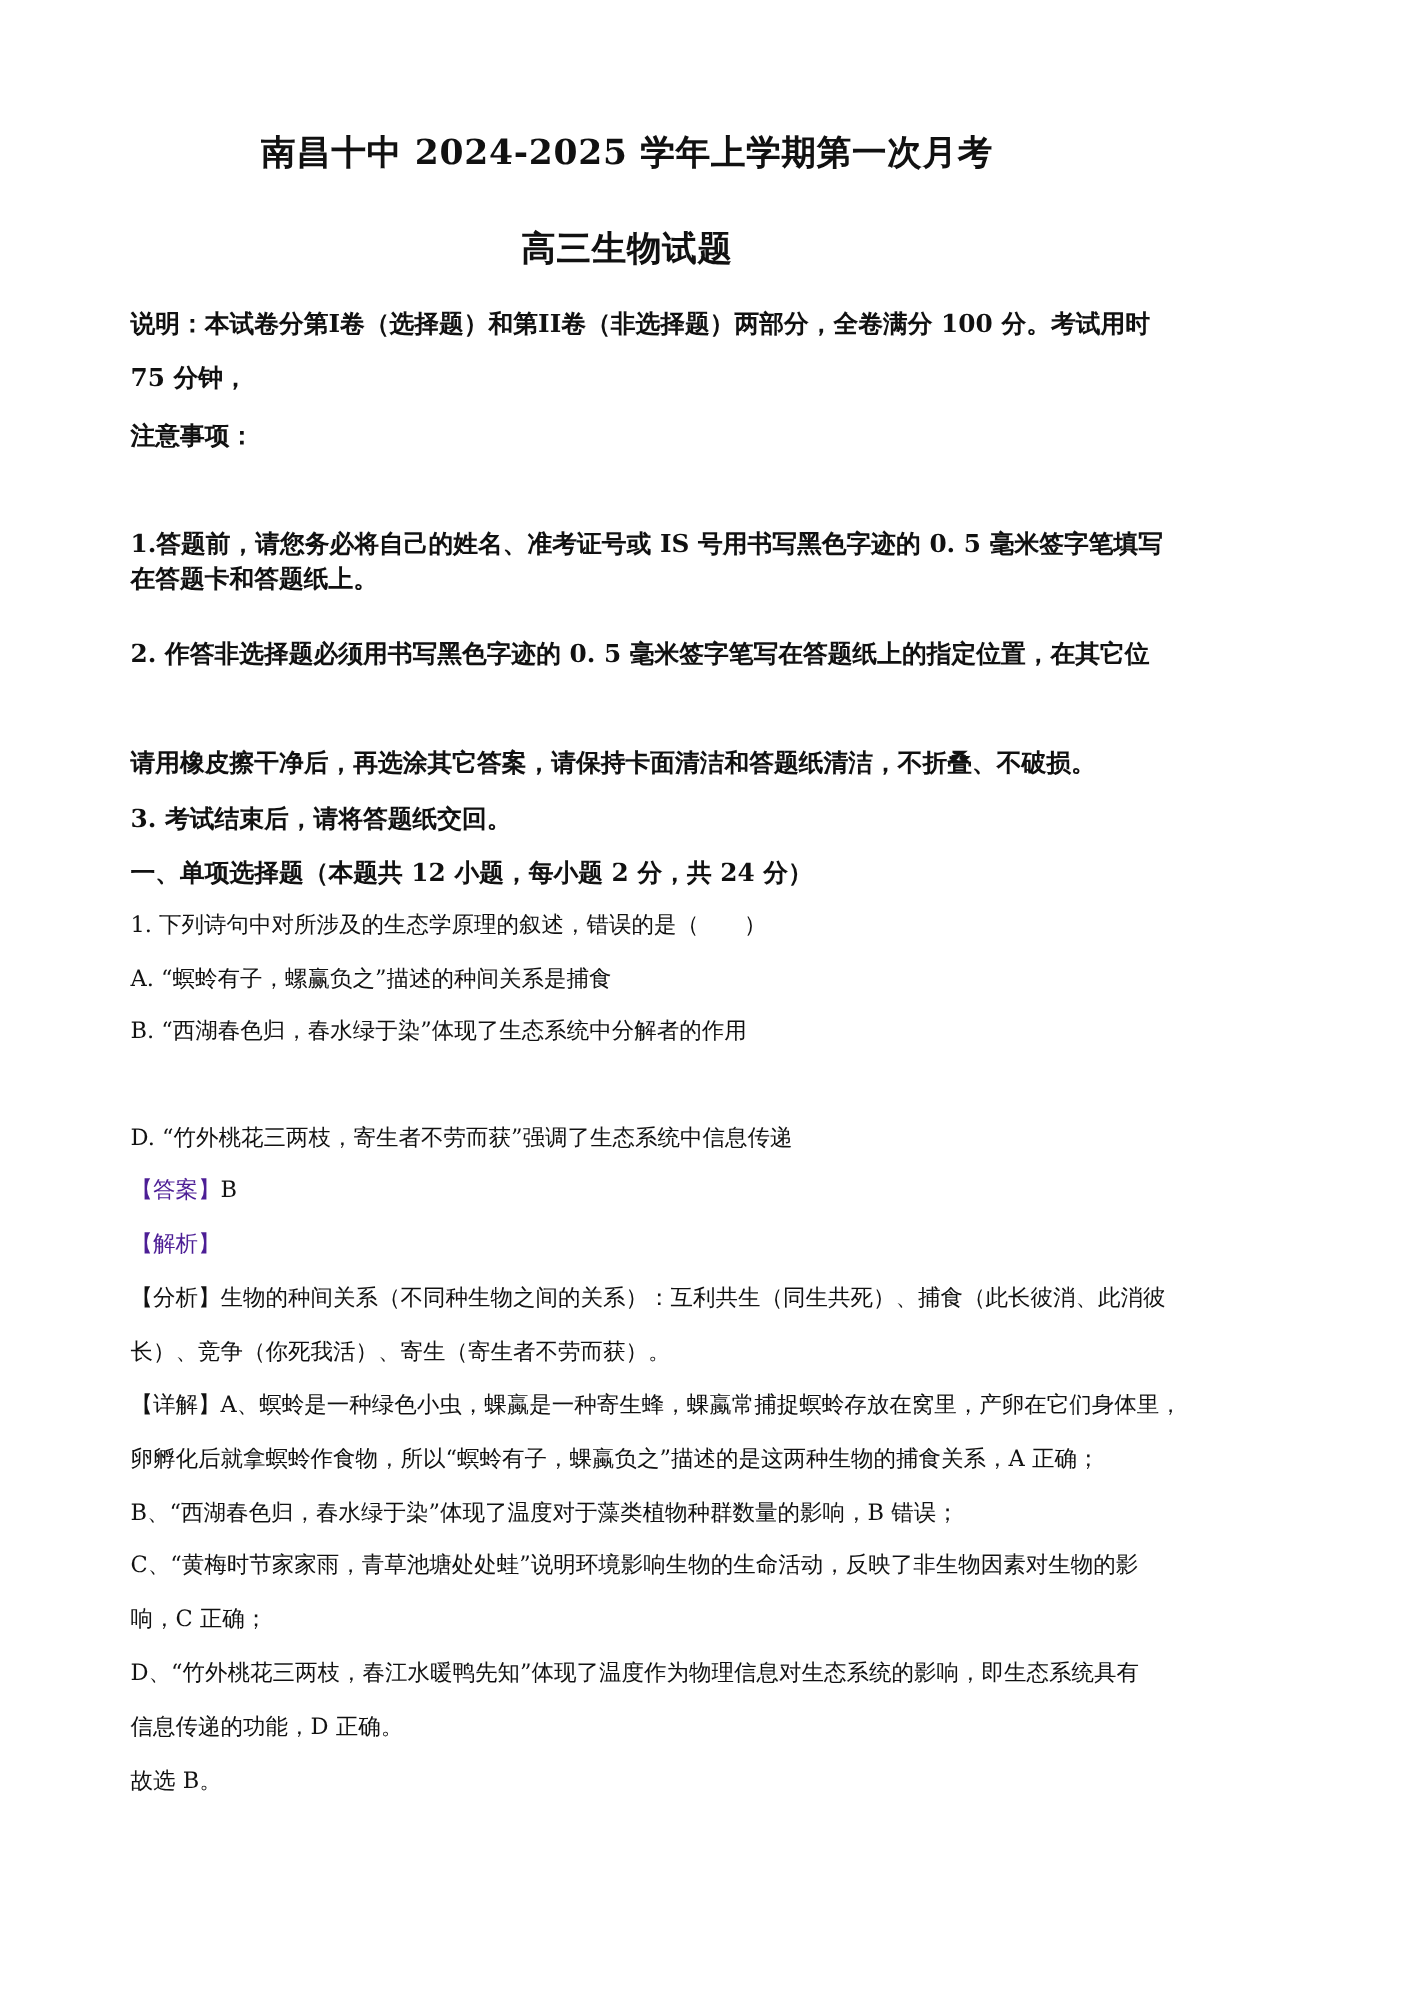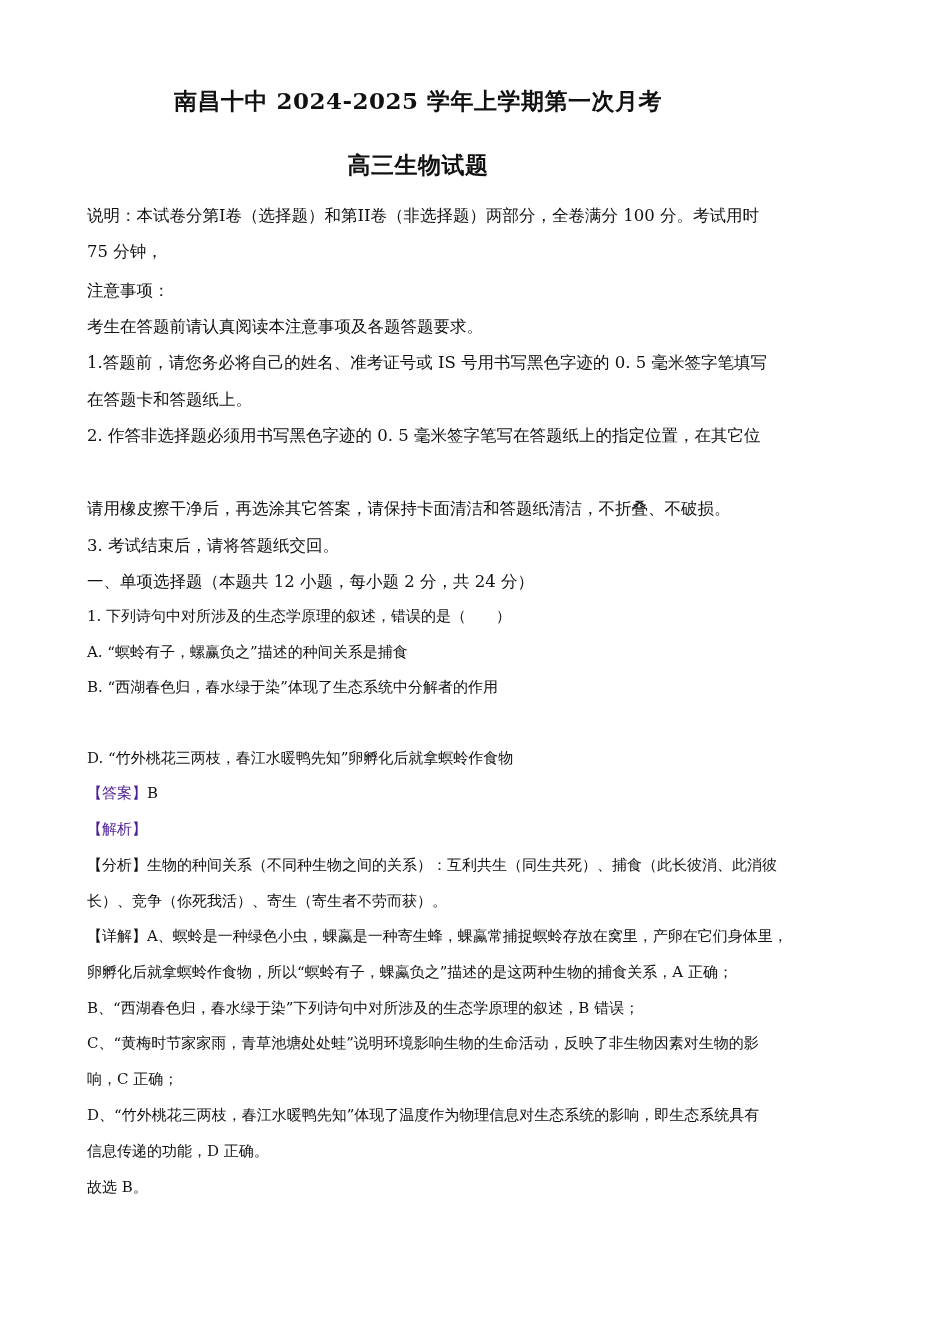--- a/index.html
+++ b/index.html
@@ -4,63 +4,62 @@
 <style>
   html, body { margin: 0; padding: 0; background: #ffffff; }
   body { width: 950px; height: 1344px; position: relative; overflow: hidden;
          font-family: "DejaVu Serif", "Liberation Serif", serif; color: #111; }
   .page { position: absolute; left: 0; top: 0; width: 950px; height: 1344px; }
   .title { position: absolute; left: 0; width: 836px; text-align: center;
            font-weight: bold; font-size: 23px; letter-spacing: 0.5px; }
   .t1 { top: 86px; }
   .t2 { top: 150px; }
   .line { position: absolute; left: 87px; white-space: nowrap; }
-  .b { font-weight: normal; font-size: 16.5px; }
+  .b { font-weight: bold; font-size: 16.5px; }
   .n { font-size: 15px; }
   .blue { color: #4c1d95; }
 </style>
 </head>
 <body>
 
 <div class="page">
 
   <div class="title t1">南昌十中 2024-2025 学年上学期第一次月考</div>
   <div class="title t2">高三生物试题</div>
 
   <div class="line b" style="top:205px">说明：本试卷分第I卷（选择题）和第II卷（非选择题）两部分，全卷满分 100 分。考试用时</div>
   <div class="line b" style="top:241px">75 分钟，</div>
   <div class="line b" style="top:280px">注意事项：</div>
-  <div class="line b" style="top:316px">考生在答题前请认真阅读本注意事项及各题答题要求。</div>
   <div class="line b" style="top:352px">1.答题前，请您务必将自己的姓名、准考证号或 IS 号用书写黑色字迹的 0. 5 毫米签字笔填写</div>
-  <div class="line b" style="top:389px">在答题卡和答题纸上。</div>
+  <div class="line b" style="top:375px">在答题卡和答题纸上。</div>
   <div class="line b" style="top:425px">2. 作答非选择题必须用书写黑色字迹的 0. 5 毫米签字笔写在答题纸上的指定位置，在其它位</div>
   <div class="line b" style="top:498px">请用橡皮擦干净后，再选涂其它答案，请保持卡面清洁和答题纸清洁，不折叠、不破损。</div>
   <div class="line b" style="top:535px">3. 考试结束后，请将答题纸交回。</div>
 
   <div class="line b" style="top:571px">一、单项选择题（本题共 12 小题，每小题 2 分，共 24 分）</div>
 
   <div class="line n" style="top:607px">1. 下列诗句中对所涉及的生态学原理的叙述，错误的是（　　）</div>
   <div class="line n" style="top:678px">B. “西湖春色归，春水绿于染”体现了生态系统中分解者的作用</div>
   <div class="line n" style="top:643px">A. “螟蛉有子，螺赢负之”描述的种间关系是捕食</div>
-  <div class="line n" style="top:749px">D. “竹外桃花三两枝，春江水暖鸭先知”卵孵化后就拿螟蛉作食物</div>
+  <div class="line n" style="top:749px">D. “竹外桃花三两枝，寄生者不劳而获”强调了生态系统中信息传递</div>
 
   <div class="line n" style="top:784px">
     <span class="blue">【答案】</span><span>B</span>
   </div>
   <div class="line n blue" style="top:820px">【解析】</div>
 
   <div class="line n" style="top:856px">
     <span>【分析】</span><span>生物的种间关系（不同种生物之间的关系）：互利共生（同生共死）、捕食（此长彼消、此消彼</span>
   </div>
   <div class="line n" style="top:892px">长）、竞争（你死我活）、寄生（寄生者不劳而获）。</div>
 
   <div class="line n" style="top:927px">
     <span>【详解】</span><span>A、螟蛉是一种绿色小虫，蜾蠃是一种寄生蜂，蜾蠃常捕捉螟蛉存放在窝里，产卵在它们身体里，</span>
   </div>
   <div class="line n" style="top:963px">卵孵化后就拿螟蛉作食物，所以“螟蛉有子，蜾蠃负之”描述的是这两种生物的捕食关系，A 正确；</div>
-  <div class="line n" style="top:999px">B、“西湖春色归，春水绿于染”下列诗句中对所涉及的生态学原理的叙述，B 错误；</div>
+  <div class="line n" style="top:999px">B、“西湖春色归，春水绿于染”体现了温度对于藻类植物种群数量的影响，B 错误；</div>
   <div class="line n" style="top:1034px">C、“黄梅时节家家雨，青草池塘处处蛙”说明环境影响生物的生命活动，反映了非生物因素对生物的影</div>
   <div class="line n" style="top:1070px">响，C 正确；</div>
   <div class="line n" style="top:1106px">D、“竹外桃花三两枝，春江水暖鸭先知”体现了温度作为物理信息对生态系统的影响，即生态系统具有</div>
   <div class="line n" style="top:1142px">信息传递的功能，D 正确。</div>
   <div class="line n" style="top:1178px">故选 B。</div>
 
 </div>
 
 </body></html>

